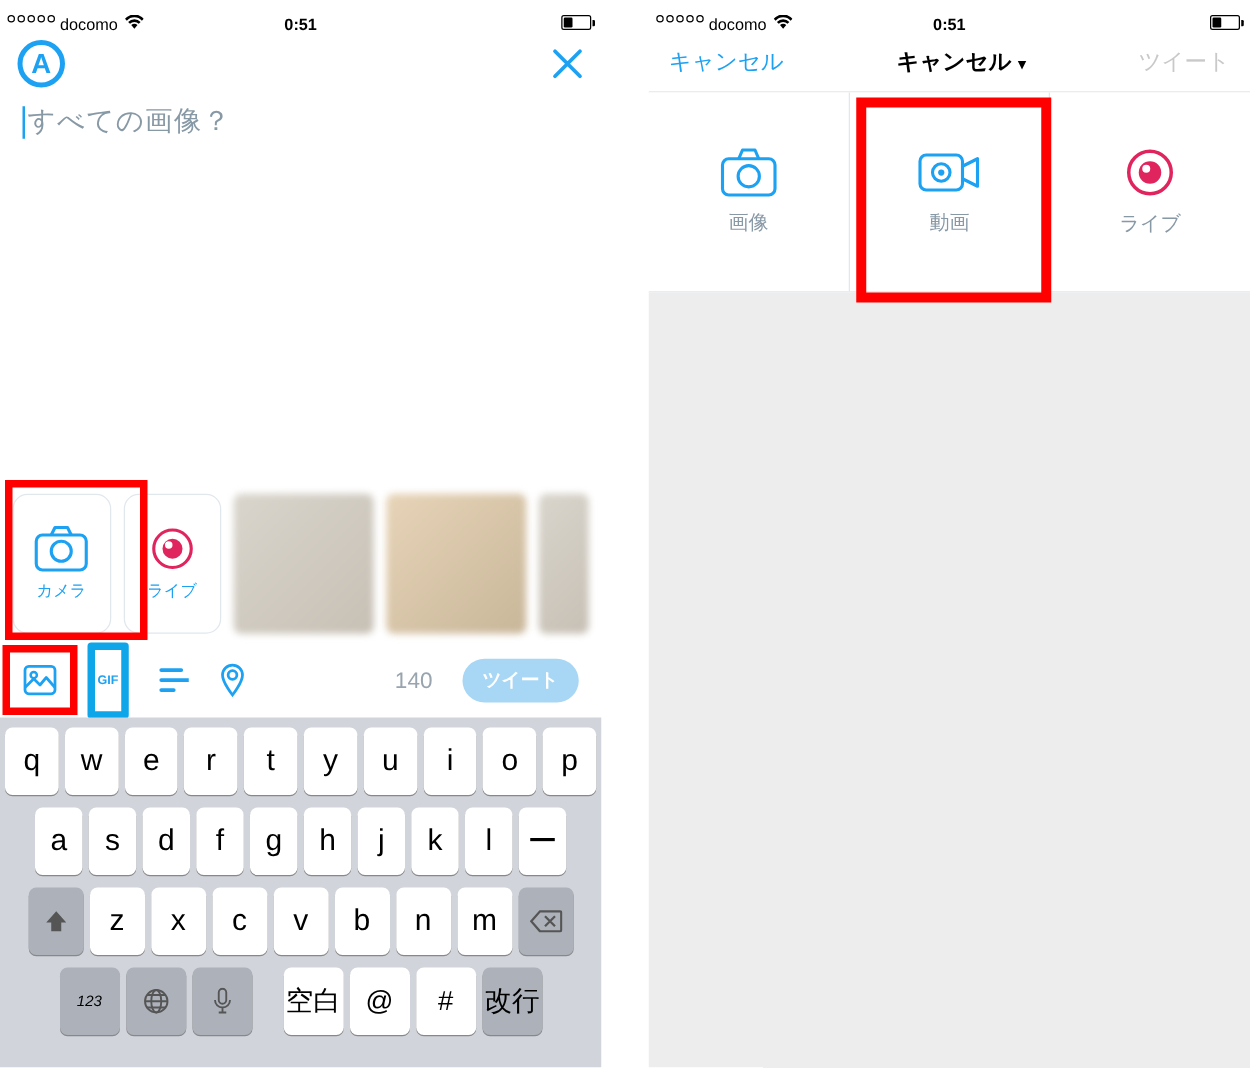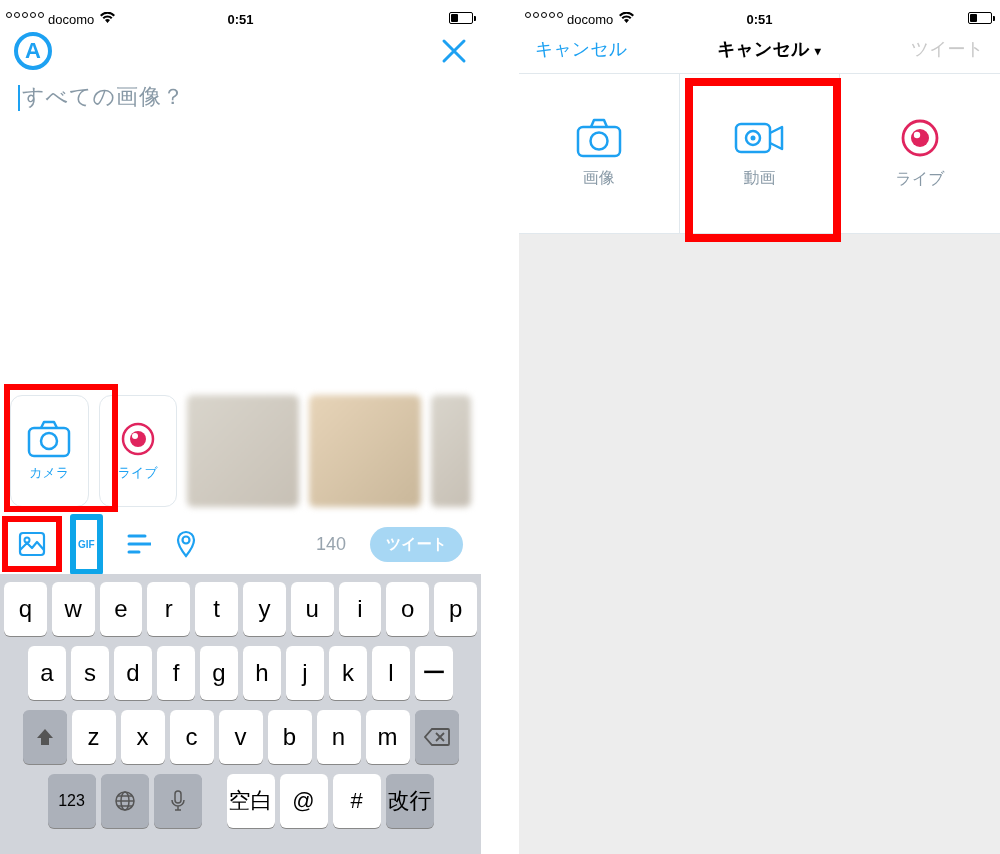--- a/index.html
+++ b/index.html
@@ -331,21 +331,21 @@
       <div class="key">n</div>
       <div class="key">m</div>
       <div class="key fn">
         <svg width="26" height="18" viewBox="0 0 26 18">
             <path d="M8 1 H24 A1 1 0 0 1 25 2 V16 A1 1 0 0 1 24 17 H8 L1 9 Z" fill="none" stroke="#555" stroke-width="1.8"></path>
             <path d="M12 5 L20 13 M20 5 L12 13" stroke="#555" stroke-width="1.8"></path>
           </svg>
       </div>
     </div>
     <div class="krow r4">
-      <div class="key fn" style="font-size:16px;">123</div>
+      <div class="key fn" style="font-size:12px;font-style:italic;">123</div>
       <div class="key fn">
         <svg width="22" height="22" viewBox="0 0 22 22">
             <circle cx="11" cy="11" r="9" fill="none" stroke="#555" stroke-width="1.5"></circle>
             <ellipse cx="11" cy="11" rx="4" ry="9" fill="none" stroke="#555" stroke-width="1.5"></ellipse>
             <path d="M2 11 H20 M3.5 6 H18.5 M3.5 16 H18.5" stroke="#555" stroke-width="1.5"></path>
           </svg>
       </div>
       <div class="key fn">
         <svg width="16" height="22" viewBox="0 0 16 22">
             <rect x="5" y="1" width="6" height="12" rx="3" fill="none" stroke="#555" stroke-width="1.5"></rect>

